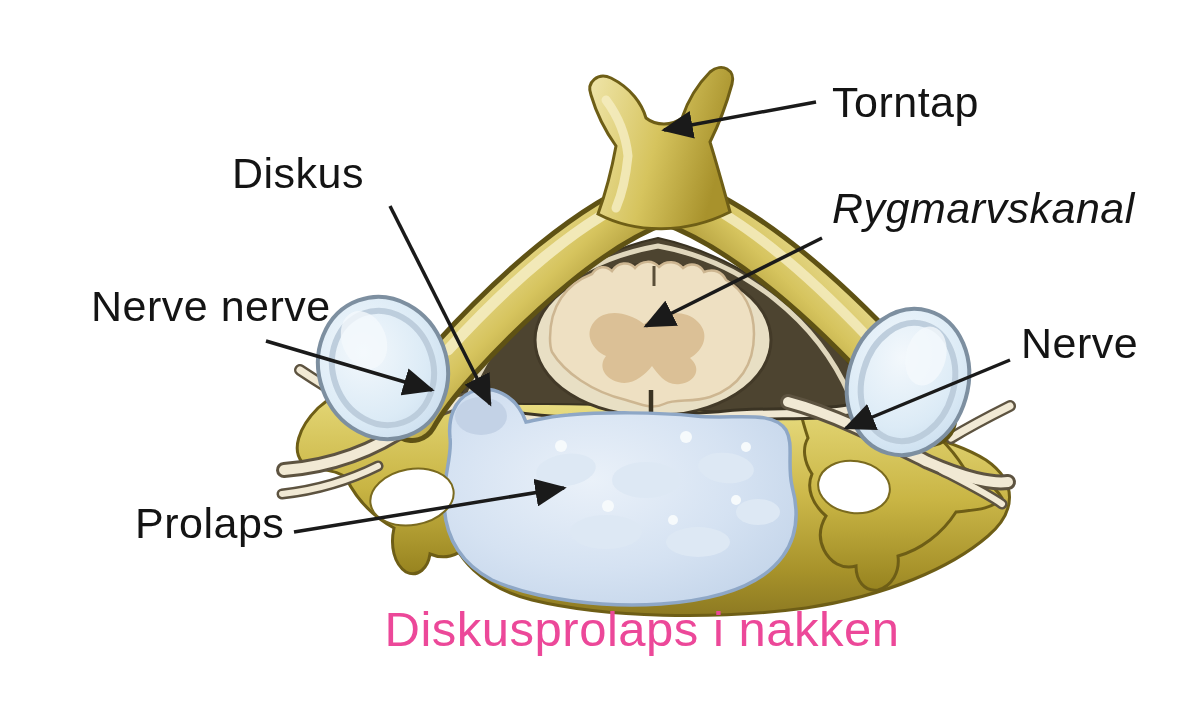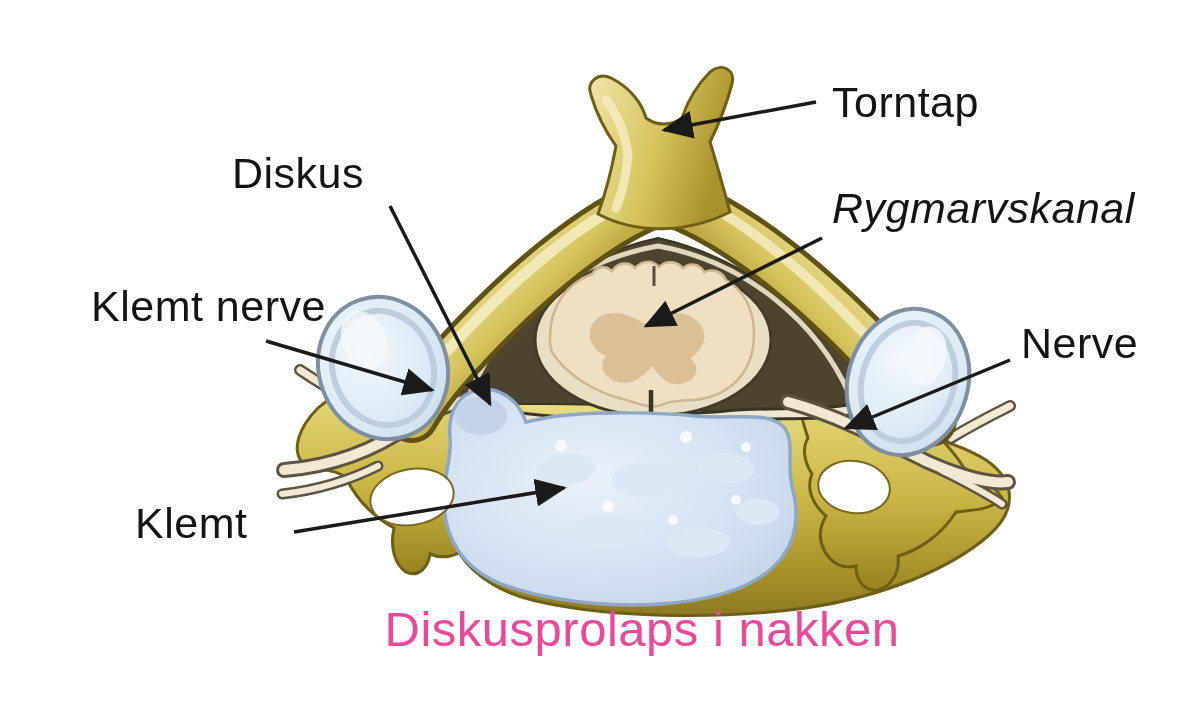--- a/index.html
+++ b/index.html
@@ -193,18 +193,18 @@
       <line x1="344" y1="206" x2="444" y2="404" marker-end="url(#ah)"></line>
       <line x1="220" y1="341" x2="386" y2="390" marker-end="url(#ah)"></line>
       <line x1="964" y1="360" x2="800" y2="428" marker-end="url(#ah)"></line>
       <line x1="248" y1="532" x2="518" y2="488" marker-end="url(#ah)"></line>
     </g>
   </svg>
 
   <div class="label lbl-torntap">Torntap</div>
   <div class="label lbl-prolaps">Diskus</div>
   <div class="label lbl-rygmarvskanal">Rygmarvskanal</div>
-  <div class="label lbl-klemt-nerve">Klemt nerve</div>
+  <div class="label lbl-klemt-nerve">Nerve nerve</div>
   <div class="label lbl-nerve">Nerve</div>
-  <div class="label lbl-diskus">Klemt</div>
+  <div class="label lbl-diskus">Prolaps</div>
   <div class="figure-title">Diskusprolaps i nakken</div>
 
 </div>
 
 </body></html>

